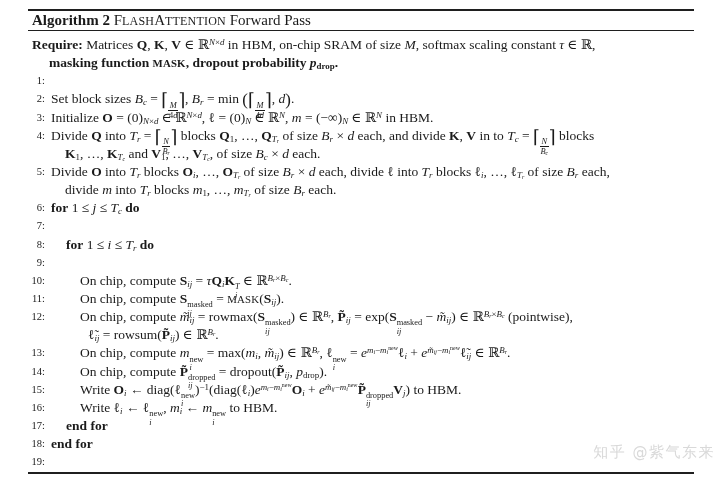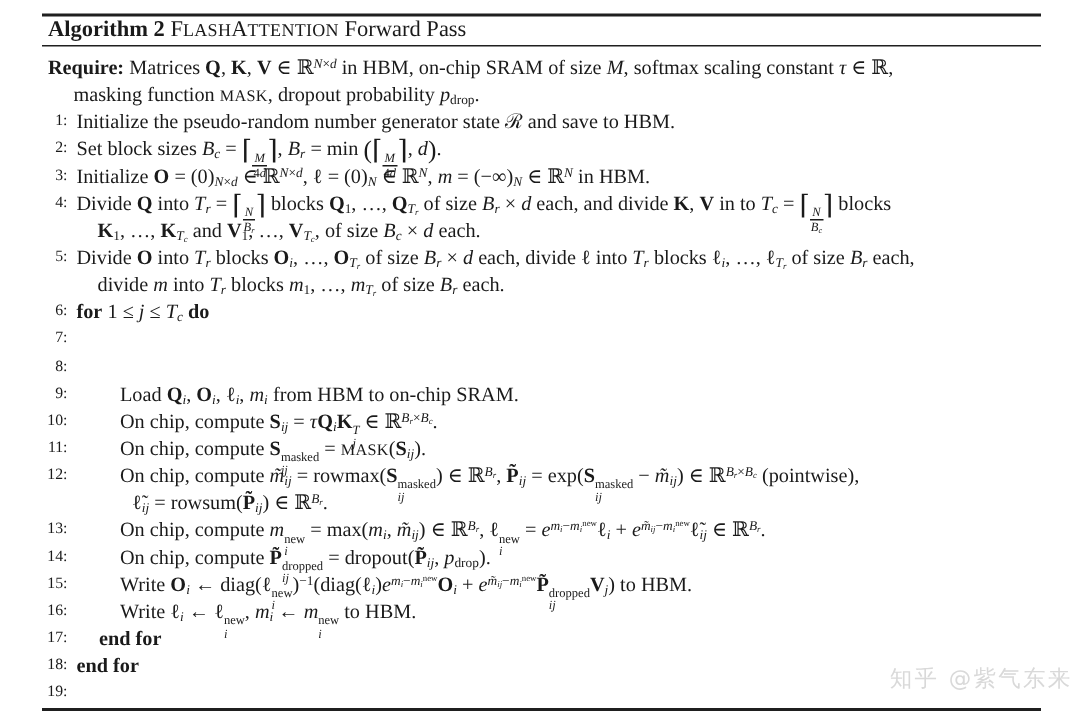--- a/index.html
+++ b/index.html
@@ -62,25 +62,24 @@
 
   <div class="hdr"><span class="lbl">Algorithm 2</span> <span>F<span class="k">LASH</span>A<span class="k">TTENTION</span></span> <span>Forward Pass</span></div>
 
   <div class="rule" id="rule-mid"></div>
 
   <div class="algo-body">
       <div class="row flush">
         <span class="txt"><b>Require:</b> Matrices <b>Q</b>, <b>K</b>, <b>V</b> ∈ ℝ<sup><i>N</i>×<i>d</i></sup> in HBM, on-chip SRAM of size <i>M</i>, softmax scaling constant <i>τ</i> ∈ ℝ,</span>
       </div>
       <div class="row flush">
-        <span class="txt" style="padding-left: 21px;">masking function <span class="k">MASK</span>, dropout probability <i>p</i><sub>drop</sub>.</span>
+        <span class="txt" style="padding-left: 21px; font-weight: bold;">masking function <span class="k">MASK</span>, dropout probability <i>p</i><sub>drop</sub>.</span>
       </div>
       <div class="row">
         <span class="num">1:</span>
-        <span class="txt">Initialize the pseudo-random number generator state ℛ and save to HBM.</span>
       </div>
       <div class="row">
         <span class="num">2:</span>
         <span class="txt">Set block sizes <i>B<sub>c</sub></i> = <span class="cl">⌈</span><span class="fr">
             <span class="n"><i>M</i></span>
             <span class="d">4<i>d</i></span>
           </span><span class="cr">⌉</span>, <i>B<sub>r</sub></i> = min <span class="bp">(</span><span class="cl">⌈</span><span class="fr">
             <span class="n"><i>M</i></span>
             <span class="d">4<i>d</i></span>
           </span><span class="cr">⌉</span>, <i>d</i><span class="bp">)</span>.</span>
@@ -113,24 +112,24 @@
       </div>
       <div class="row">
         <span class="num">6:</span>
         <span class="txt"><b>for</b> 1 ≤ <i>j</i> ≤ <i>T<sub>c</sub></i> <b>do</b></span>
       </div>
       <div class="row">
         <span class="num">7:</span>
       </div>
       <div class="row">
         <span class="num">8:</span>
+        <span class="txt" style="padding-left: 15px;"><b>for</b> 1 ≤ <i>i</i> ≤ <i>T<sub>r</sub></i> <b>do</b></span>
       </div>
       <div class="row">
         <span class="num">9:</span>
-        <span class="txt" style="padding-left: 29px;">Load <b>Q</b><sub><i>i</i></sub>, <b>O</b><sub><i>i</i></sub>, ℓ<sub><i>i</i></sub>, <i>m<sub>i</sub></i> from HBM to on-chip SRAM.</span>
       </div>
       <div class="row">
         <span class="num">10:</span>
         <span class="txt" style="padding-left: 29px;">On chip, compute <b>S</b><sub><i>ij</i></sub> = <i>τ</i><b>Q</b><sub><i>i</i></sub><b>K</b><span class="ss">
             <span class="t"><i>T</i></span>
             <span class="b"><i>j</i></span>
           </span> ∈ ℝ<sup><i>B<sub>r</sub></i>×<i>B<sub>c</sub></i></sup>.</span>
       </div>
       <div class="row">
         <span class="num">11:</span>

